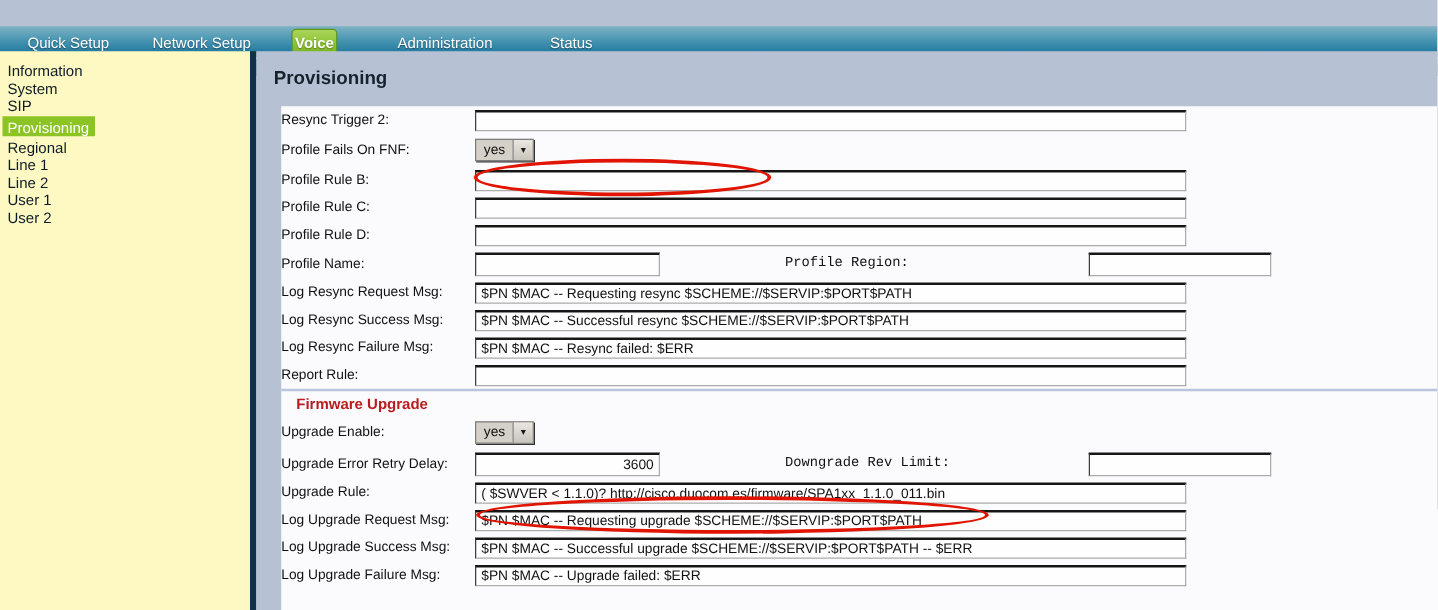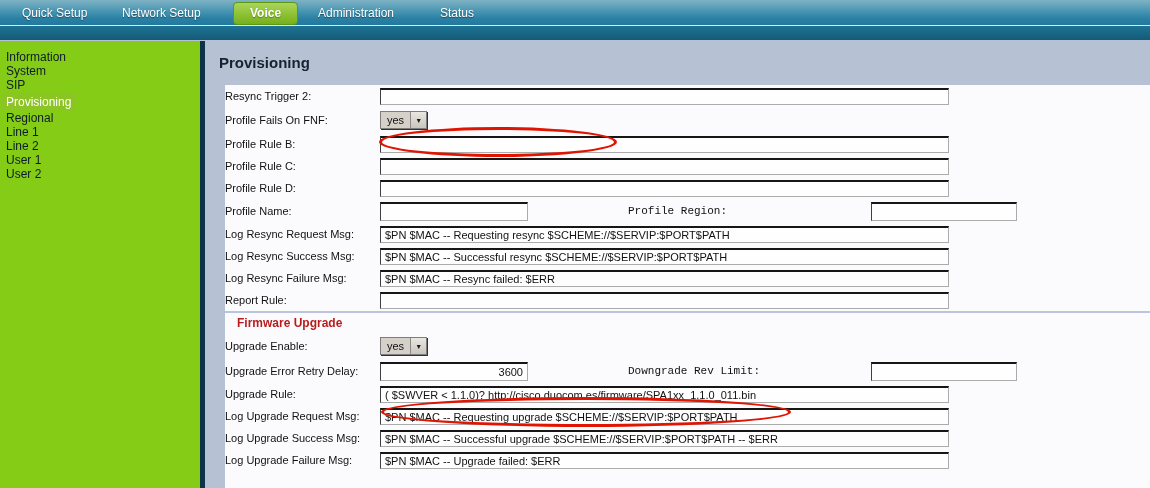--- a/index.html
+++ b/index.html
@@ -4,31 +4,31 @@
 <style>
   * { margin:0; padding:0; box-sizing:border-box; }
   html,body { background:#e8e8e8; }
   body { font-family:"Liberation Sans","DejaVu Sans",sans-serif; }
   #app { position:relative; width:1150px; height:488px; overflow:hidden; background:#b6c2d3; }
 
   
   #navbar { position:absolute; top:0; left:0; width:100%; height:41px; }
   #nav-top { position:relative; height:26px;
     background:linear-gradient(180deg,#7fb2c4 0%,#4795b2 45%,#2a80a4 75%,#217a9e 100%);
-    border-bottom:1px solid #d9e9ef; }
+    border-bottom:1px solid #d9e9ef;margin-top:21px; }
   #nav-band { height:14px; background:linear-gradient(180deg,#1e7294 0%,#17627f 70%,#135a78 100%); }
   .nav-tab { position:absolute; top:6px; color:#ffffff; font-size:12px; cursor:pointer;
     text-shadow:0 1px 1px rgba(0,0,0,.45); white-space:nowrap; }
   .nav-tab.t0{left:22px} .nav-tab.t1{left:122px} .nav-tab.t2{left:233px} .nav-tab.t3{left:318px} .nav-tab.t4{left:440px}
-  .nav-tab.active { top:2px; height:23px; line-height:21px; padding:0 16px; font-weight:bold;
+  .nav-tab.active { top:2px; height:23px; line-height:21px; padding:0 2px; font-weight:bold;
     background:linear-gradient(180deg,#aad45b 0%,#8cc232 55%,#77af1d 100%);
     border:1px solid #5e9712; border-radius:4px; text-shadow:0 1px 1px rgba(0,0,0,.35); }
 
   
-  #sidebar { position:absolute; left:0; top:41px; width:200px; bottom:0; background:#84cc16; }
+  #sidebar { position:absolute; left:0; top:41px; width:200px; bottom:0; background:#fef9c3; }
   #sidebar ul { list-style:none; padding:9px 0 0 6px; }
   #sidebar li { width:fit-content; font-size:12px; height:14px; line-height:14px;
     color:#0e1c27; cursor:pointer; white-space:nowrap; }
   #sidebar li.active { background:#8dc425; color:#ffffff; height:16px; line-height:16px;
     padding:1px 5px 1px 4px; margin:1px 0 2px -4px; }
   #v-divider { position:absolute; left:200px; top:41px; width:5px; bottom:0; background:#0d3349; }
 
   
   #main { position:absolute; left:205px; top:41px; right:0; bottom:0; background:#b6c2d3; }
   #page-title { position:absolute; left:14px; top:13px; font-size:15px; font-weight:bold; color:#16222e; }

